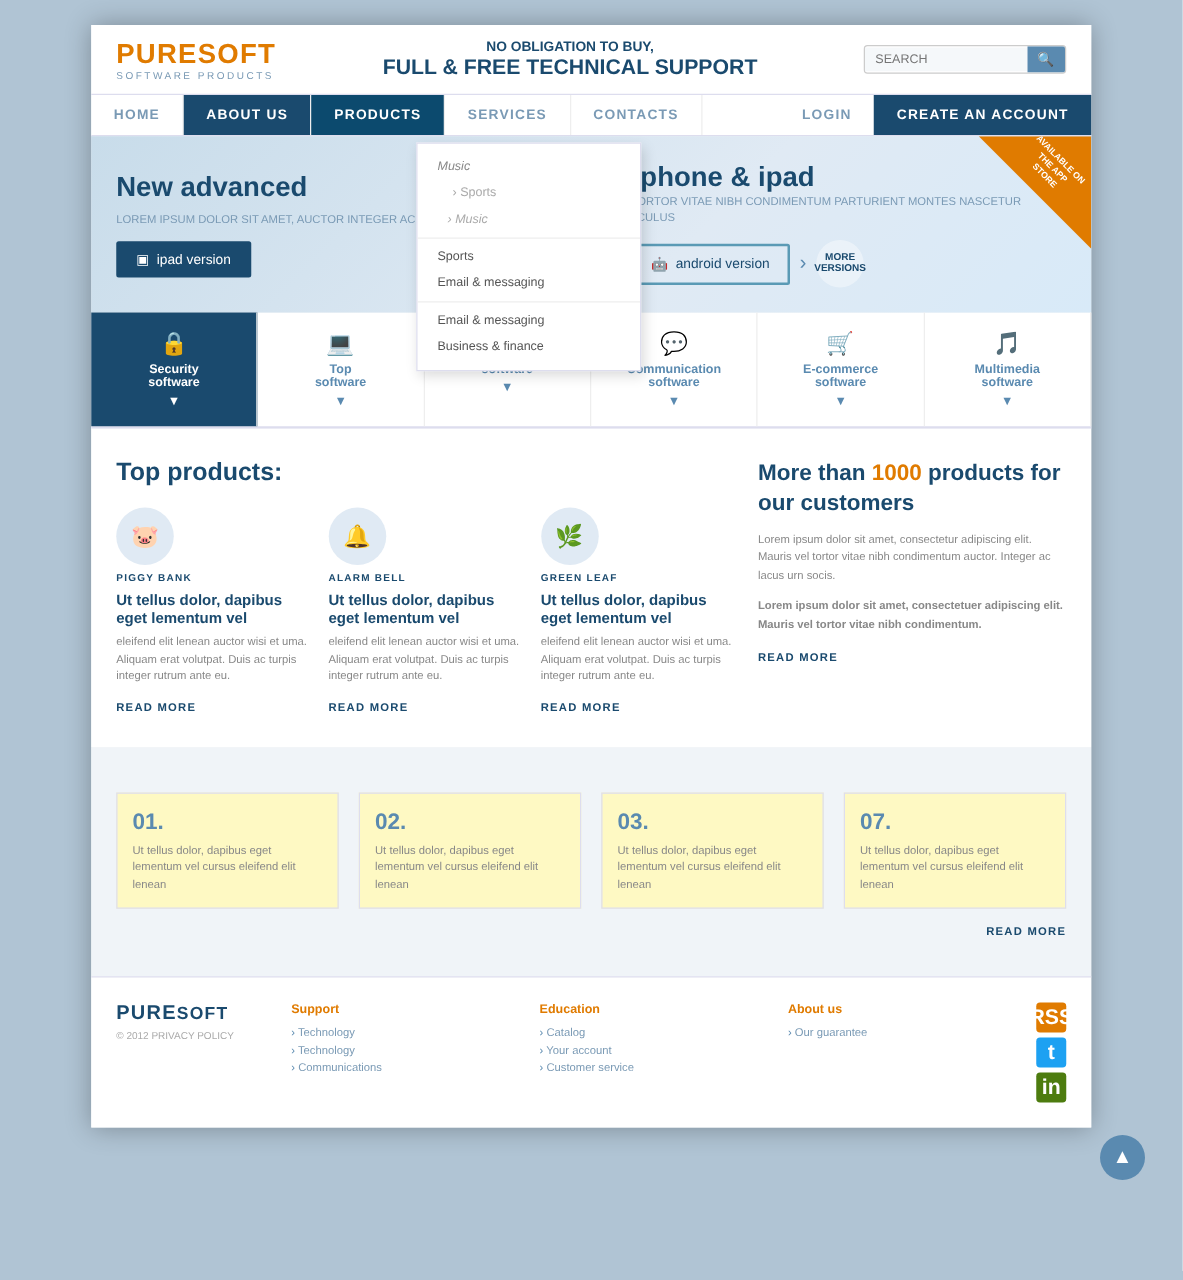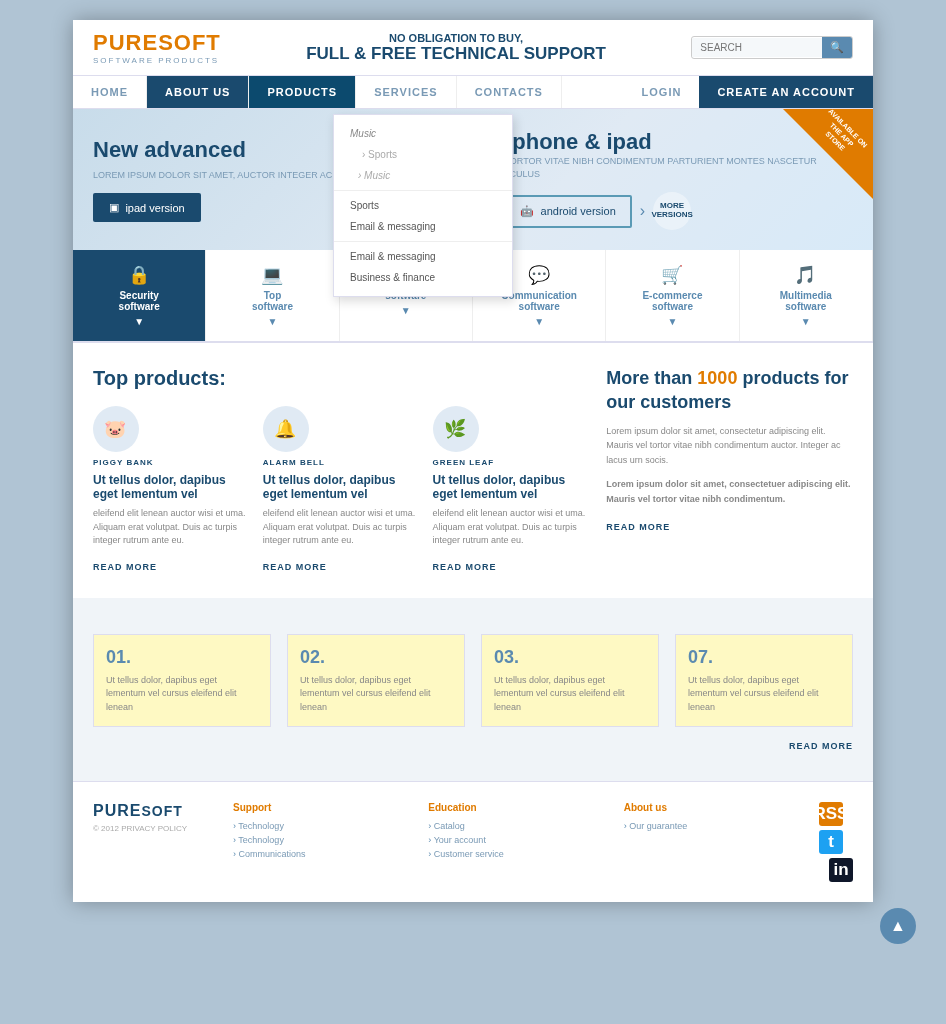--- a/index.html
+++ b/index.html
@@ -266,21 +266,21 @@
     .footer-social { display: flex; flex-direction: column; gap: 4px; }
     .social-icon {
       width: 24px; height: 24px;
       border-radius: 3px;
       display: flex; align-items: center; justify-content: center;
       font-size: 17px; font-weight: bold; color: #fff;
       cursor: pointer;
     }
     .social-rss { background: #e07b00; }
     .social-tw { background: #1da1f2; }
-    .social-li { background: #0f172a; margin-left: 10px; }
+    .social-li { background: #4d7c0f; }
     
     .scroll-top {
       position: fixed;
       bottom: 80px;
       right: 30px;
       width: 36px; height: 36px;
       background: #5a8ab0;
       border-radius: 50%;
       display: flex; align-items: center; justify-content: center;
       color: #fff; font-size: 16px; cursor: pointer;

